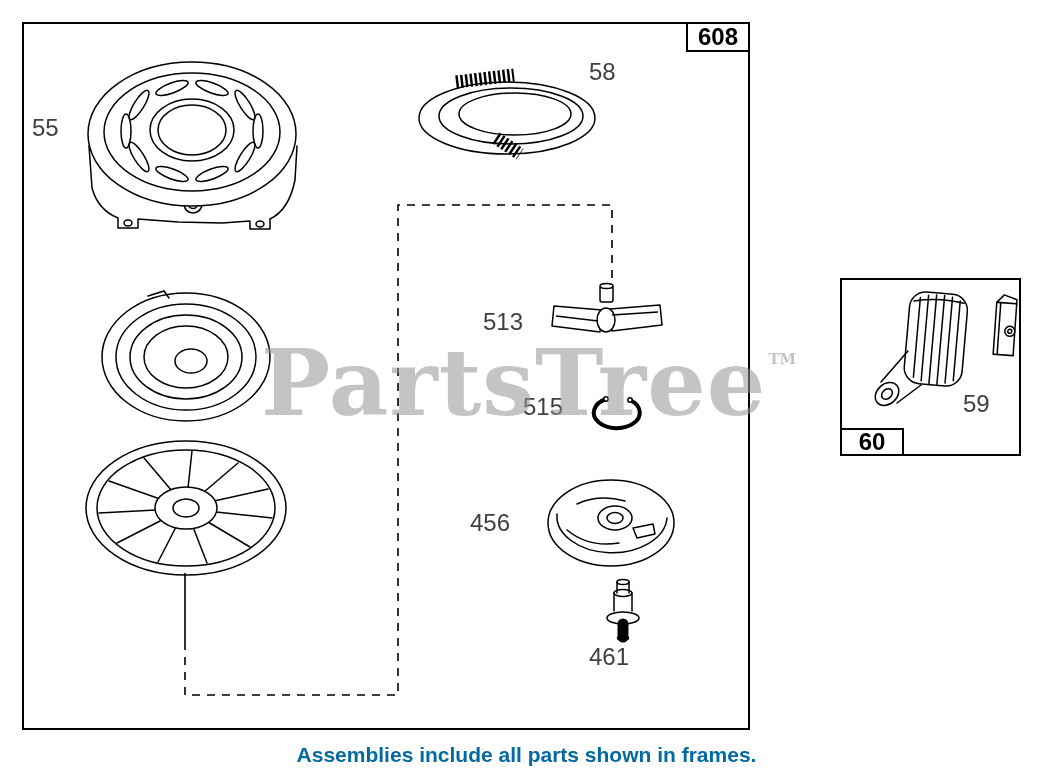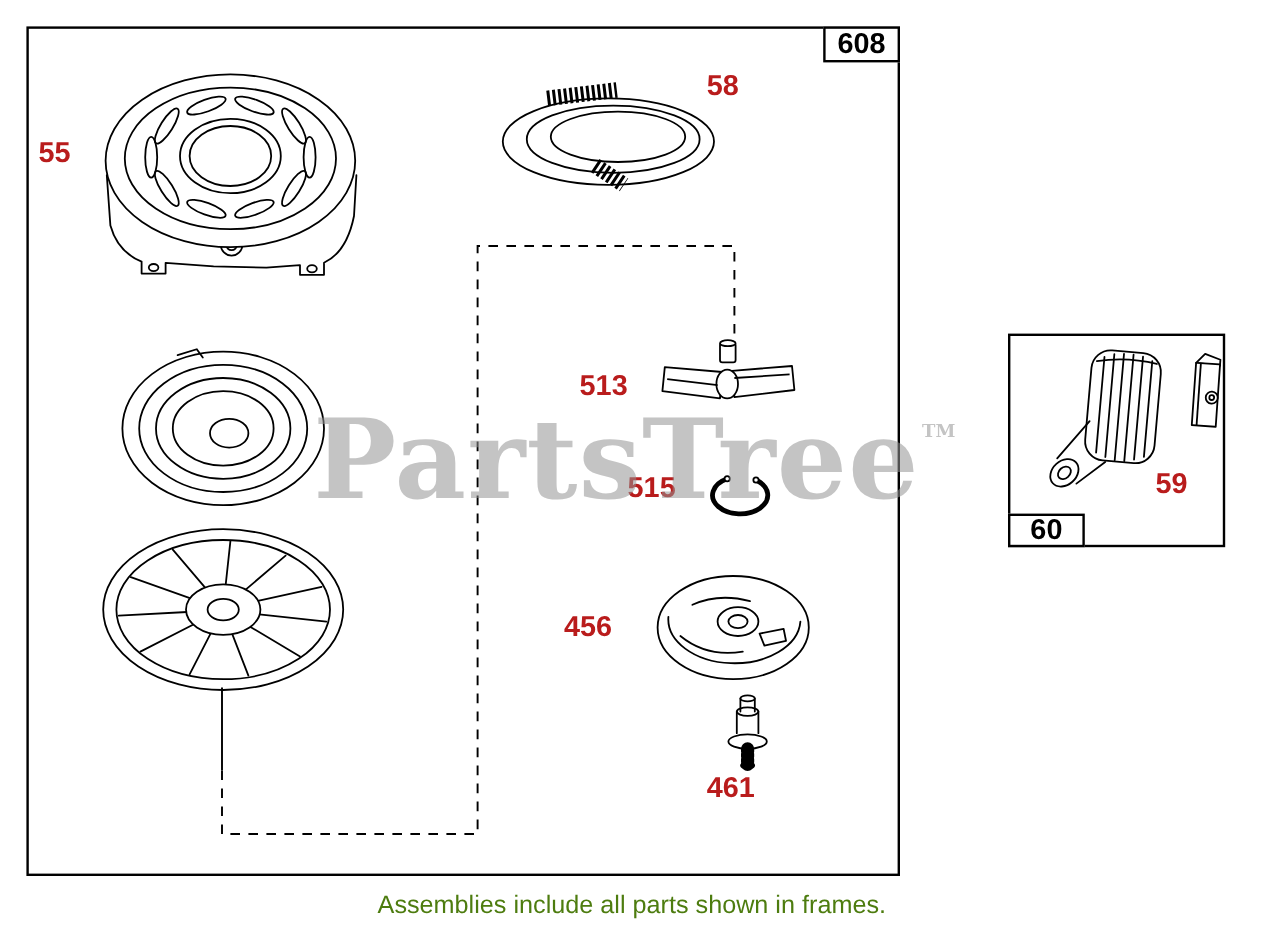--- a/index.html
+++ b/index.html
@@ -6,26 +6,26 @@
   body{width:1053px;height:780px;background:#fff;font-family:"Liberation Sans",sans-serif;position:relative;overflow:hidden;}
   .stage{position:absolute;left:0;top:0;width:929px;height:780px;}
   .frame{position:absolute;border:2px solid #000;box-sizing:border-box;background:transparent;z-index:1;}
   #frame-main{left:22px;top:22px;width:728px;height:708px;}
   #frame-56{left:80px;top:252px;width:220px;height:340px;z-index:3;}
   #frame-60{left:840px;top:278px;width:181px;height:178px;}
   .label-box{position:absolute;border:2px solid #000;background:#fff;display:flex;align-items:center;justify-content:center;font-size:24px;font-weight:bold;box-sizing:border-box;z-index:4;}
   #label-608{top:-2px;right:-2px;width:64px;height:30px;}
   #label-56{top:-2px;right:-2px;width:62px;height:30px;}
   #label-60{bottom:-2px;left:-2px;width:64px;height:28px;}
-  .callout{position:absolute;font-size:24px;font-weight:bold;color:#b91c1c;z-index:4;line-height:1;}
+  .callout{position:absolute;font-size:24px;font-weight:normal;color:#404040;z-index:4;line-height:1;}
   svg.draw{position:absolute;overflow:visible;z-index:2;}
   #watermark{position:absolute;left:261px;top:337px;display:flex;align-items:flex-start;z-index:6;pointer-events:none;color:rgba(148,148,148,0.55);font-family:"DejaVu Serif",serif;font-weight:bold;}
   #watermark .wm-text{font-size:92px;line-height:1;letter-spacing:1px;}
   #watermark .wm-tm{font-size:15px;margin-top:13px;margin-left:2px;}
-  #caption{position:absolute;left:0;top:743px;width:1053px;text-align:center;font-size:21px;color:#4d7c0f;z-index:4;}
+  #caption{position:absolute;left:0;top:743px;width:1053px;text-align:center;font-size:21px;color:#0369a1;z-index:4;font-weight:bold;}
 </style>
 </head>
 <body>
 
 <div class="stage">
 
   <div class="frame" id="frame-main">
     <div class="label-box" id="label-608">608</div>
   </div>
   <div class="frame" id="frame-60">

